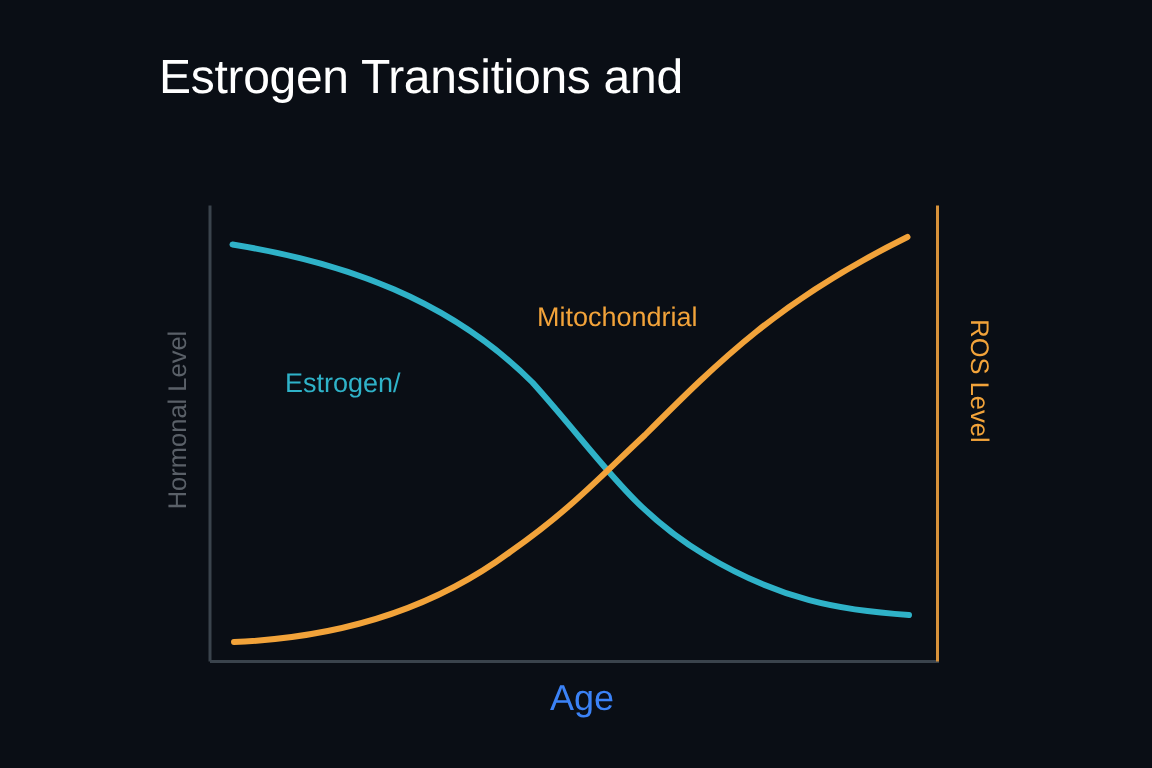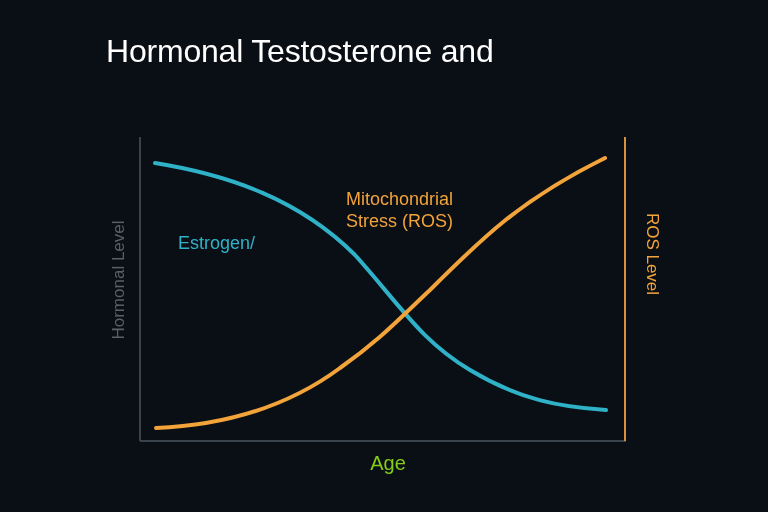--- a/index.html
+++ b/index.html
@@ -10,62 +10,61 @@
     position: relative;
   }
   .title {
     position: absolute; left: 106px; top: 30px;
     color: #ffffff; font-size: 32px; line-height: 42px;
     font-weight: 500; letter-spacing: -0.2px;
     margin: 0;
   }
   .title span { display: block; }
   svg.chart { position: absolute; left: 0; top: 0; }
-  .lbl { position: absolute; font-size: 18px; line-height: 22px; margin: 4px; }
+  .lbl { position: absolute; font-size: 18px; line-height: 22px; margin: 16px; }
   .est { left: 174px; top: 228px; color: #2fb2c8; }
   .ros { left: 342px; top: 184px; color: #f2a33a; }
   .ylabel {
     position: absolute; color: #5a6068; font-size: 17px;
     left: 119px; top: 280px;
     transform: translate(-50%, -50%) rotate(-90deg);
     white-space: nowrap;
   }
   .y2label {
     position: absolute; color: #f2a33a; font-size: 17px;
     left: 652px; top: 254px;
     transform: translate(-50%, -50%) rotate(90deg);
     white-space: nowrap;
   }
   .xlabel {
-    position: absolute; color: #84cc16; font-size: 20px;
+    position: absolute; color: #3b82f6; font-size: 24px;
     left: 388px; top: 452px; transform: translateX(-50%);
   }
 </style>
 </head>
 <body>
 
 <h1 class="title">
-  <span>Hormonal Testosterone and</span>
+  <span>Estrogen Transitions and</span>
 </h1>
 
 <svg class="chart" width="768" height="512">
 
   <line x1="140" y1="137" x2="140" y2="441" stroke="#3a434c" stroke-width="2"></line>
   <line x1="140" y1="441" x2="626" y2="441" stroke="#3a434c" stroke-width="2"></line>
   <line x1="625" y1="137" x2="625" y2="441" stroke="#d8923a" stroke-width="2"></line>
 
   <path d="M155,163 C230,175 300,200 355,255 C400,305 420,340 470,370 C520,400 560,407 606,410" fill="none" stroke="#2fb2c8" stroke-width="4" stroke-linecap="round"></path>
 
   <path d="M156,428 C230,425 290,405 340,368 C380,340 400,318 430,290 C480,240 520,200 605,158" fill="none" stroke="#f2a33a" stroke-width="4" stroke-linecap="round"></path>
 </svg>
 
 <div class="lbl est">
   <div>Estrogen/</div>
 </div>
 
 <div class="lbl ros">
   <div>Mitochondrial</div>
-  <div>Stress (ROS)</div>
 </div>
 
 <div class="ylabel">Hormonal Level</div>
 <div class="y2label">ROS Level</div>
 <div class="xlabel">Age</div>
 
 </body></html>

